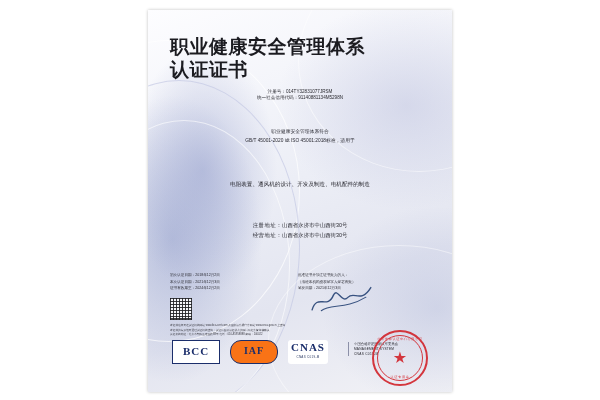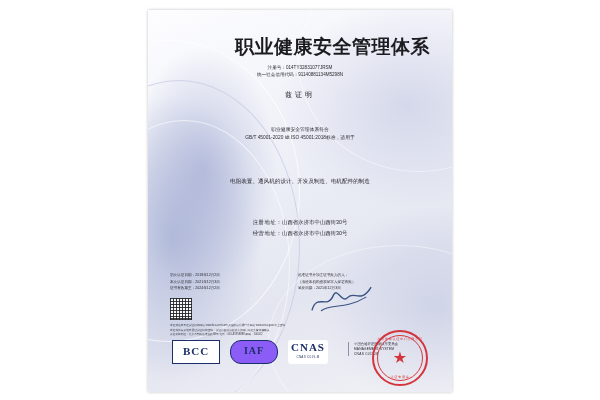--- a/index.html
+++ b/index.html
@@ -52,21 +52,21 @@
   .swirl.s5 { left: 120px;  top: 235px; width: 260px; height: 190px; border-color: rgba(255,255,255,0.45); }
 
   .cert-inner {
     position: absolute;
     inset: 0;
     padding: 0 22px;
     box-sizing: border-box;
   }
 
   
-  .title-block { margin-top: 26px; text-align: right; }
+  .title-block { margin-top: 26px; text-align: left; }
   .title-line1 {
     font-family: "Liberation Serif", serif;
     font-weight: bold;
     font-size: 19px;
     letter-spacing: 0.5px;
     color: #1b1b20;
     line-height: 1.15;
   }
   .title-line2 {
     font-family: "Liberation Serif", serif;
@@ -227,21 +227,21 @@
     height: 22px;
     border: 1.4px solid #1b2e6b;
     border-radius: 11px;
     color: #1b2e6b;
     font-family: "Liberation Serif", serif;
     font-weight: bold;
     font-size: 10px;
     letter-spacing: 1px;
     text-align: center;
     line-height: 20px;
-    background: #8b5cf6;
+    background: #f97316;
   }
   .cnas {
     left: 116px;
     width: 40px;
     height: 24px;
     text-align: center;
     background: #fff;
     border-radius: 3px;
   }
   .cnas .cnas-word {
@@ -322,32 +322,32 @@
     <div class="swirl s1"></div>
     <div class="swirl s2"></div>
     <div class="swirl s3"></div>
     <div class="swirl s4"></div>
     <div class="swirl s5"></div>
 
     <div class="cert-inner">
 
       <div class="title-block">
         <div class="title-line1">职业健康安全管理体系</div>
+        <div class="title-line2">认证证书</div>
       </div>
 
       <div class="reg-rows">
         <div class="row">
           <span class="lbl">注册号：</span><span class="val">014TY32831077JRSM</span>
         </div>
         <div class="row">
           <span class="lbl">统一社会信用代码：</span><span class="val">91140881134M5298N</span>
         </div>
       </div>
 
-      <div class="cn-certify">兹证明</div>
 
 
       <div class="std-block">
         <div>职业健康安全管理体系符合</div>
         <div>GB/T 45001-2020 idt ISO 45001:2018标准，适用于</div>
       </div>
 
       <div class="scope">电阻装置、通风机的设计、开发及制造、电机配件的制造</div>
 
       <div class="addr-block">

